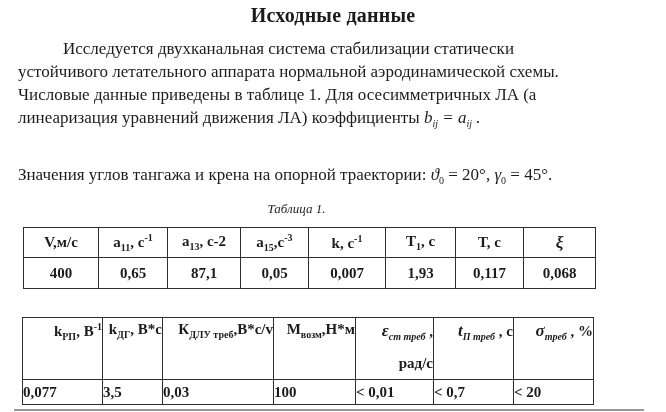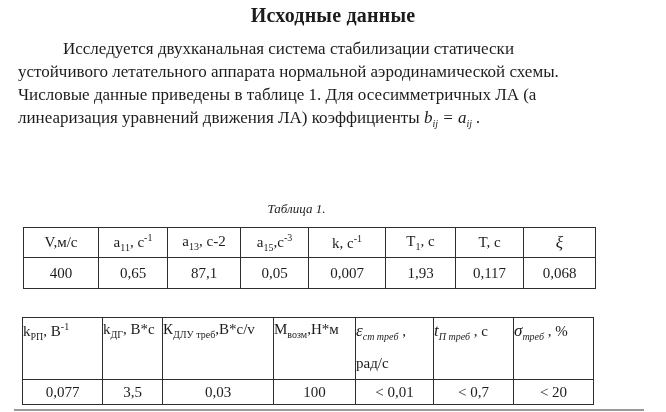--- a/index.html
+++ b/index.html
@@ -23,32 +23,32 @@
 
   .para2 { position:absolute; left:18px; top:165px; width:620px; font-size:17px; white-space:nowrap; }
   .para2 sub { font-size:10px; }
 
   .tbl-label {
     position:absolute; left:0; top:201px; width:593px; text-align:center;
     font-style:italic; font-size:13px;
   }
 
   table { border-collapse:collapse; table-layout:fixed; }
-  th, td { border:1px solid #2e2e2e; padding:0; font-weight:normal; overflow:hidden; }
+  th, td { border:1px solid #2e2e2e; padding:0; font-weight:bold; overflow:hidden; }
   sub.sb { font-size:10px; }
   sup.sp { font-size:10px; }
 
   .t1 { position:absolute; left:23px; top:227px; width:572px; font-size:15px; }
   .t1 th { height:29px; text-align:center; vertical-align:middle; }
   .t1 td { height:30px; text-align:center; vertical-align:middle; }
   .t1 .xi { font-style:italic; font-size:17px; }
 
   .t2 { position:absolute; left:22px; top:317px; width:571px; font-size:15px; }
-  .t2 th { height:58px; text-align:left; vertical-align:top; padding-top:3px; }
-  .t2 td { height:24px; text-align:center; vertical-align:middle; }
+  .t2 th { height:58px; text-align:right; vertical-align:top; padding-top:3px; }
+  .t2 td { height:24px; text-align:left; vertical-align:middle; }
   .t2 .math { font-size:15px; }
   .t2 .msym { font-style:italic; font-size:17px; }
   .t2 .h2line { margin-top:13px; font-style:normal; }
 
   .bottom-strip {
     position:absolute; left:14px; top:409px; width:630px; height:2px;
     background:#9a9a9a;
   }
 </style>
 </head>
@@ -58,20 +58,21 @@
 
   <div class="doc-title">Исходные данные</div>
 
   <div class="para1">
     <div class="line indent">Исследуется двухканальная система стабилизации статически</div>
     <div class="line">устойчивого летательного аппарата нормальной аэродинамической схемы.</div>
     <div class="line">Числовые данные приведены в таблице 1. Для осесимметричных ЛА (а</div>
     <div class="line"><span>линеаризация уравнений движения ЛА) коэффициенты </span><span class="frm"><i>b</i><sub>ij</sub><span> = </span><i>a</i><sub>ij</sub><span> .</span></span></div>
   </div>
 
+  <div class="para2"><span>Значения углов тангажа и крена на опорной траектории: </span><span class="it">ϑ</span><sub>0</sub><span> = 20°,  </span><span class="it">γ</span><sub>0</sub><span> = 45°.</span></div>
 
   <div class="tbl-label">Таблица 1.</div>
 
   <table class="t1">
     <colgroup>
       <col style="width:75px">
         <col style="width:69px">
         <col style="width:73px">
         <col style="width:68px">
       <col style="width:77px">

